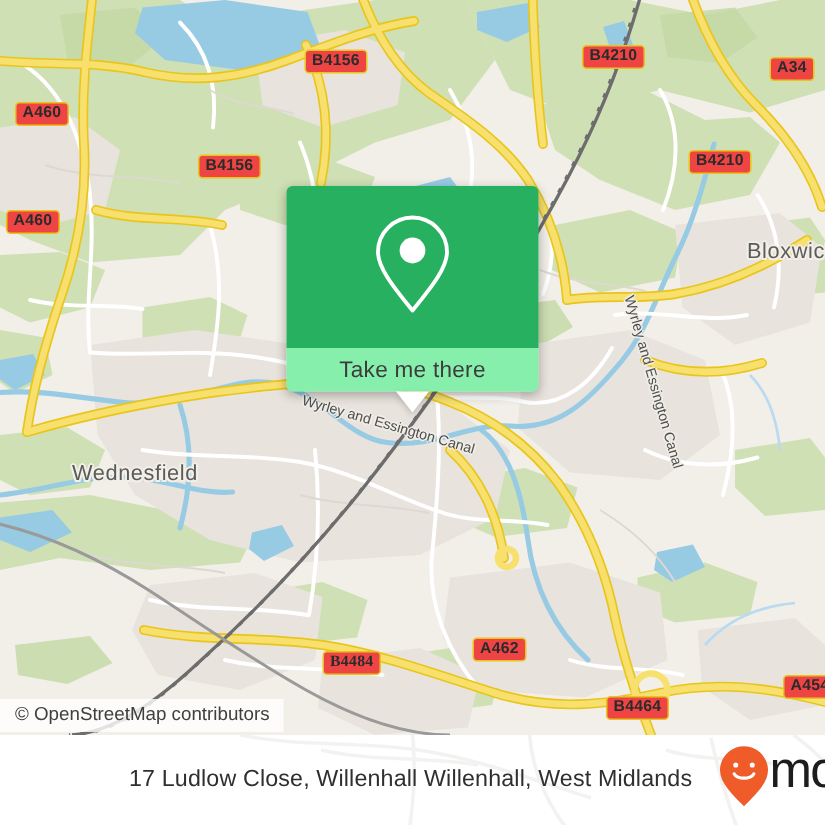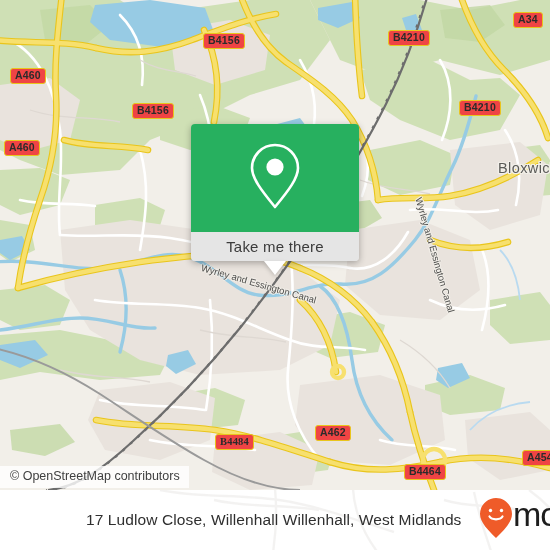--- a/index.html
+++ b/index.html
@@ -62,21 +62,21 @@
     overflow:visible;
     z-index:40;
   }
   .callout-top{
     background:#27b05f;
     height:108px;
     border-radius:4px 4px 0 0;
     display:flex;align-items:center;justify-content:center;
   }
   .callout-bottom{
-    background:#e5e5e5;
+    background:#86efac;
     height:29px;
     border-radius:0 0 4px 4px;
     display:flex;align-items:center;justify-content:center;
     position:relative;
   }
   .callout-bottom .label{
     font-size:15px;color:#3c3c3c;letter-spacing:.2px;
   }
   .tail{
     position:absolute;left:50%;top:100%;margin-left:-11px;
@@ -294,31 +294,32 @@
         </g>
         <g fill="none" stroke="#9a9a9a" stroke-width="2.0">
           <path d="M-6,348 C30,356 66,372 100,394 C134,416 168,440 204,460 C236,478 268,490 300,490"></path>
         </g>
 
       </g>
     </svg>
 
     <div class="shield" style="left:203px;top:33px;">B4156</div>
     <div class="shield" style="left:388px;top:30px;">B4210</div>
-    <div class="shield" style="left:513px;top:12px;">A34</div>
+    <div class="shield" style="left:513px;top:38px;">A34</div>
     <div class="shield" style="left:10px;top:68px;">A460</div>
     <div class="shield" style="left:132px;top:103px;">B4156</div>
     <div class="shield" style="left:459px;top:100px;">B4210</div>
     <div class="shield" style="left:4px;top:140px;">A460</div>
     <div class="shield" style="left:315px;top:425px;">A462</div>
     <div class="shield" style="left:215px;top:434px;font-family:Liberation Serif, serif;">B4484</div>
     <div class="shield" style="left:404px;top:464px;text-align:right;">B4464</div>
     <div class="shield" style="left:522px;top:450px;">A454</div>
 
     <div class="place" style="left:498px;top:160px;">Bloxwich</div>
+    <div class="place" style="left:48px;top:308px;">Wednesfield</div>
 
     <div class="canal-label" style="left:424px;top:196px;transform:rotate(74deg);">Wyrley and Essington Canal</div>
     <div class="canal-label" style="left:203px;top:262px;transform:rotate(16deg);">Wyrley and Essington Canal</div>
 
     <div class="attribution">© OpenStreetMap contributors</div>
   </div>
 
   <div class="callout">
     <div class="callout-top">
       <span>

